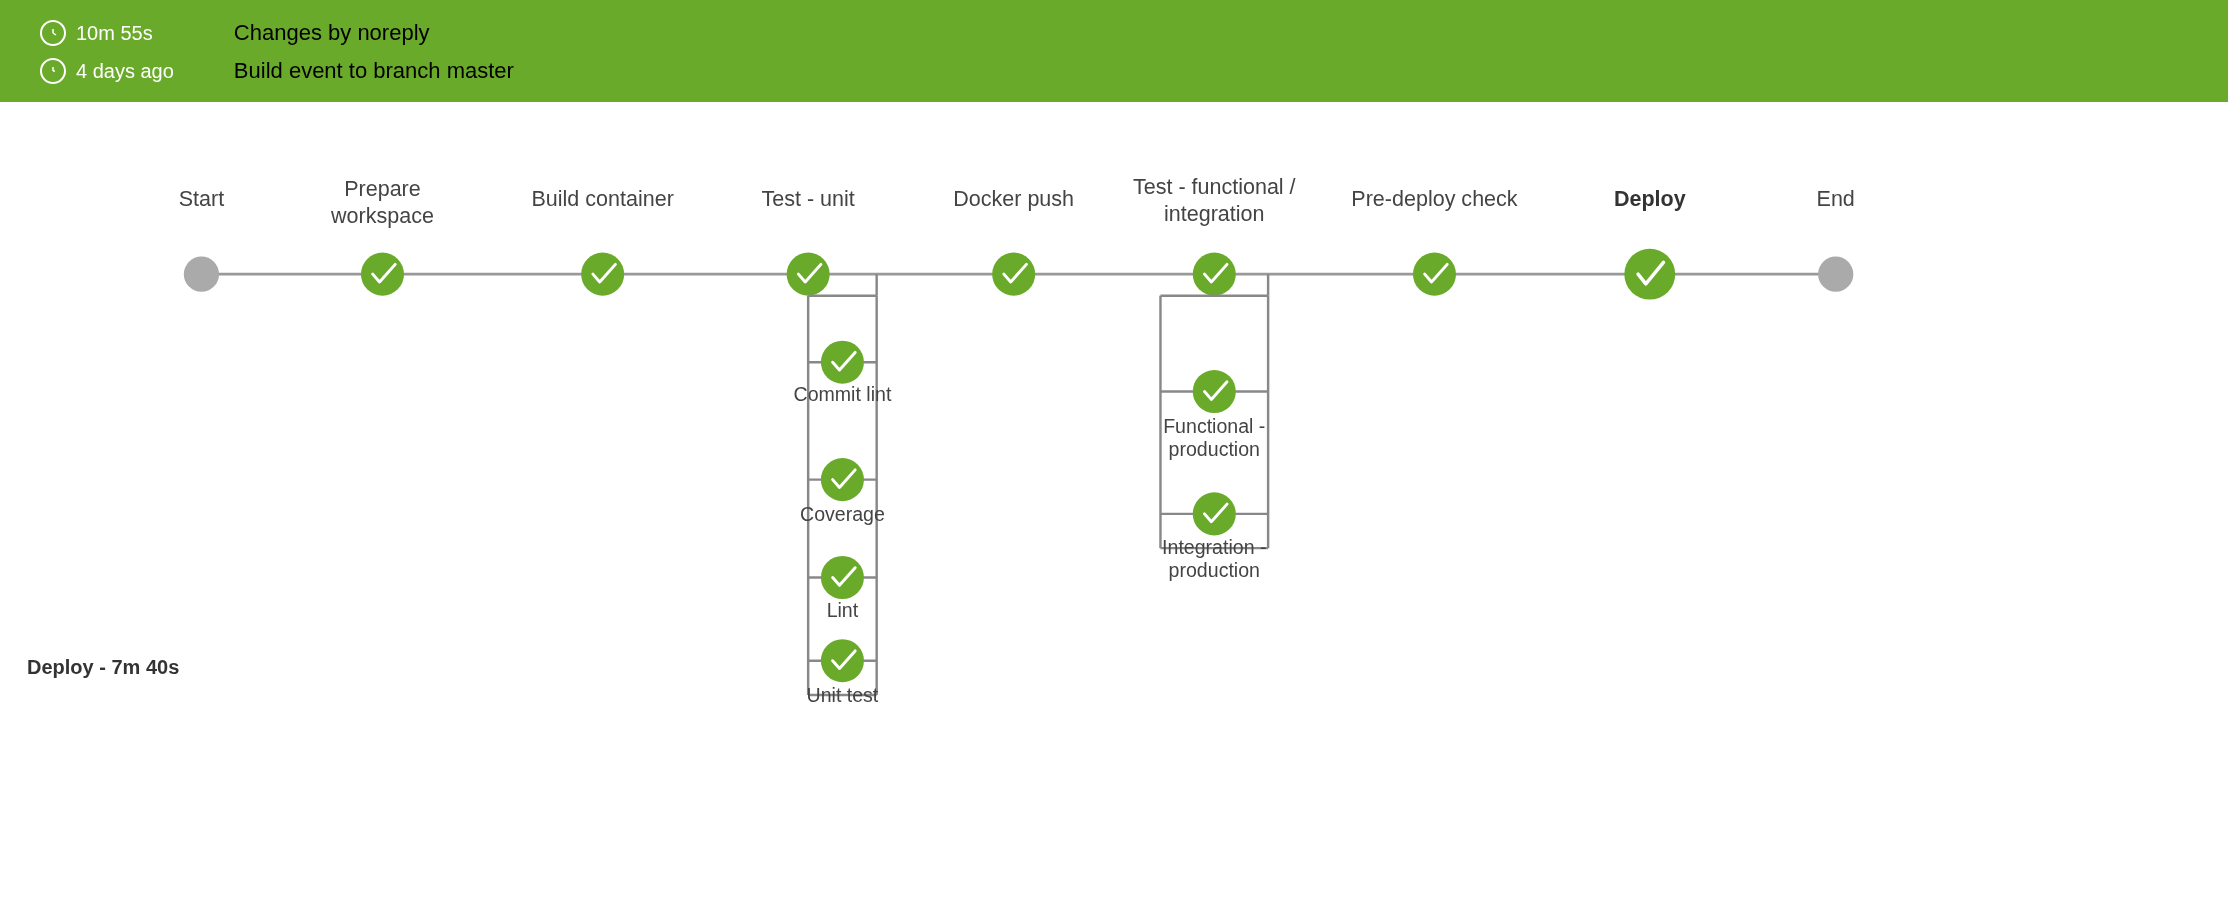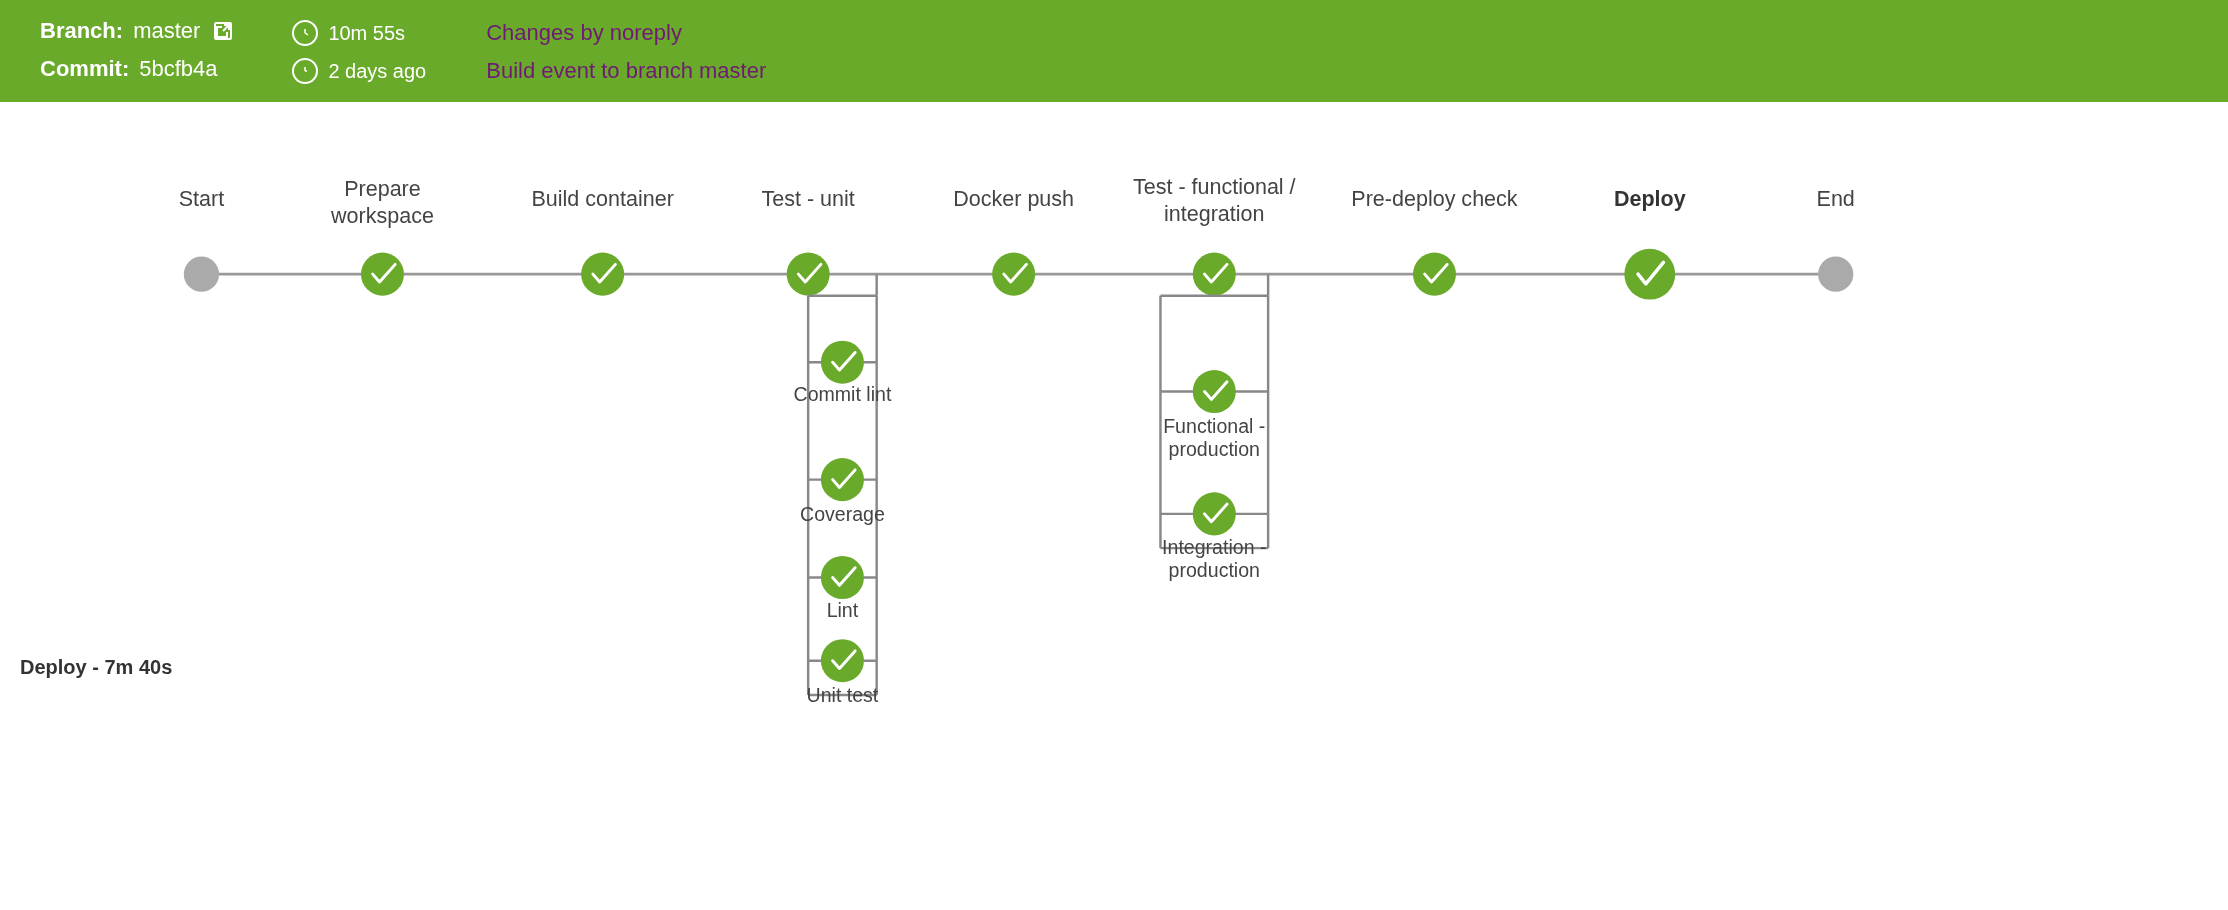--- a/index.html
+++ b/index.html
@@ -44,88 +44,71 @@
       color: #fff;
       font-size: 20px;
     }
     .header-right {
       display: flex;
       flex-direction: column;
       gap: 12px;
       padding-top: 2px;
     }
     .header-right-row {
-      color: #701a75;
+      color: #000000;
       font-size: 22px;
     }
 
     
     .pipeline-area {
       padding: 60px 40px 40px;
       position: relative;
       margin-left: 44px;
     }
 
     
     .pipeline-svg {
       width: 100%;
       height: 420px;
       overflow: visible;
     }
 
     
     .bottom-section {
-      padding: 30px 20px;
+      padding: 30px 27px;
     }
     .deploy-label {
       font-size: 20px;
       font-weight: 700;
       color: #333;
     }
   </style>
 </head>
 <body>
 
 <div class="header">
-  <div class="header-left">
-    <div class="header-row">
-      <span class="header-label">Branch:</span>
-      <span class="header-value">master</span>
-      <span style="display:inline-block;width:18px;height:18px;border:2px solid #fff;border-radius:2px;position:relative;margin-left:4px;cursor:pointer;">
-        <svg width="14" height="14" viewBox="0 0 14 14" style="position:absolute;top:0;left:0;">
-          <polyline points="8,1 13,1 13,6" stroke="#fff" stroke-width="2" fill="none"></polyline>
-          <line x1="7" y1="7" x2="13" y2="1" stroke="#fff" stroke-width="2"></line>
-          <polyline points="6,3 1,3 1,13 11,13 11,8" stroke="#fff" stroke-width="2" fill="none"></polyline>
-        </svg>
-      </span>
-    </div>
-    <div class="header-row">
-      <span class="header-label">Commit:</span>
-      <span class="header-value">5bcfb4a</span>
-    </div>
-  </div>
 
   <div class="header-center">
     <div class="header-center-row">
       <span style="display:inline-flex;align-items:center;justify-content:center;width:26px;height:26px;border:2px solid #fff;border-radius:50%;">
         <svg width="14" height="14" viewBox="0 0 14 14">
           <line x1="7" y1="7" x2="7" y2="3" stroke="#fff" stroke-width="1.5"></line>
           <line x1="7" y1="7" x2="10" y2="9" stroke="#fff" stroke-width="1.5"></line>
         </svg>
       </span>
       <span class="header-value">10m 55s</span>
     </div>
     <div class="header-center-row">
       <span style="display:inline-flex;align-items:center;justify-content:center;width:26px;height:26px;border:2px solid #fff;border-radius:50%;">
         <svg width="14" height="14" viewBox="0 0 14 14">
           <line x1="7" y1="7" x2="7" y2="3" stroke="#fff" stroke-width="1.5"></line>
           <line x1="7" y1="7" x2="9" y2="7" stroke="#fff" stroke-width="1.5"></line>
         </svg>
       </span>
-      <span class="header-value">2 days ago</span>
+      <span class="header-value">4 days ago</span>
     </div>
   </div>
 
   <div class="header-right">
     <div class="header-right-row">
       <span>Changes by noreply</span>
     </div>
     <div class="header-right-row">
       <span>Build event to branch master</span>
     </div>

